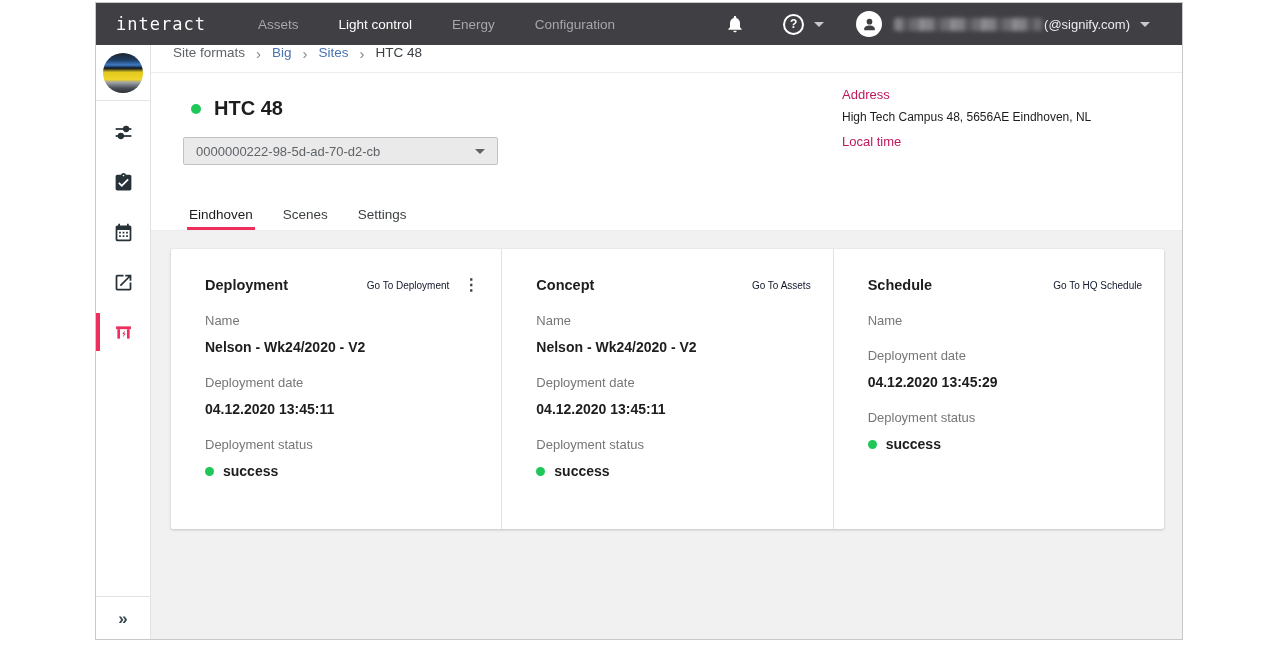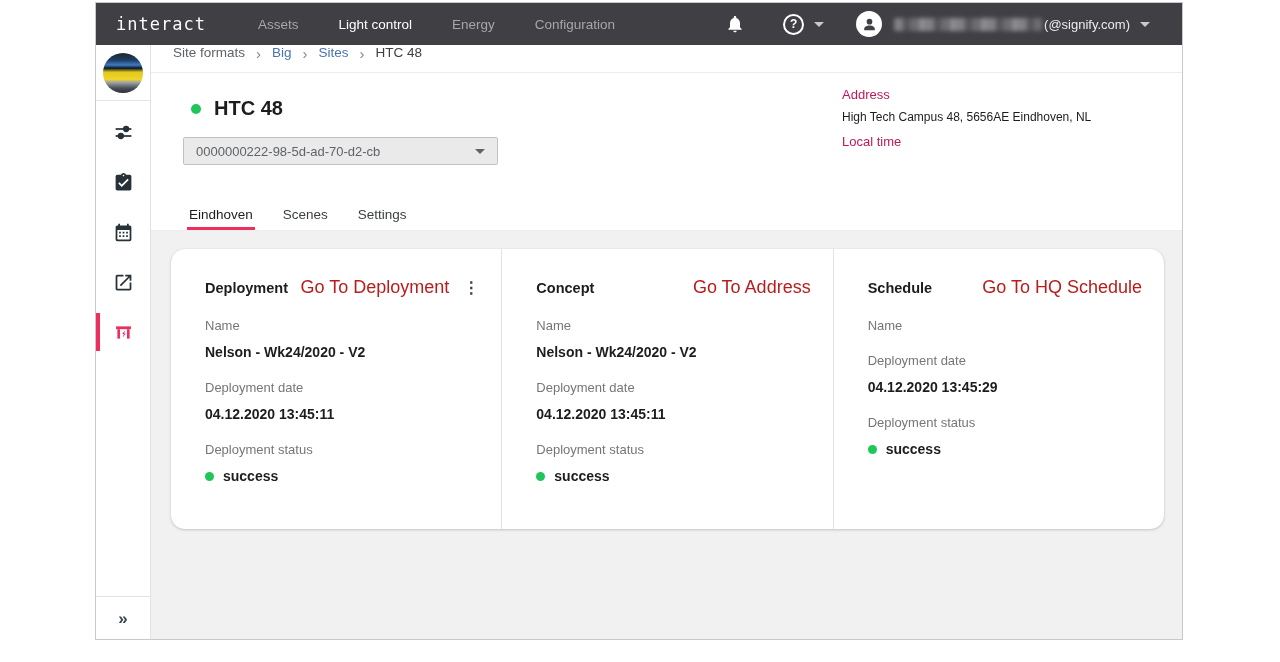--- a/index.html
+++ b/index.html
@@ -113,30 +113,30 @@
   }
   .tab {
     font-size:13.5px; color:#3c4043; padding:4px 2px 0 2px; cursor:pointer;
     border-bottom:3px solid transparent; height:100%; display:flex; align-items:center;
   }
   .tab.active { color:#1d1d1d; border-bottom-color:#ee2e5c; }
 
   
   .content { flex:1; background:#f1f1f1; padding:18px 18px 0 20px; }
   .card {
-    width:993px; height:280px; background:#ffffff; border-radius:14px;
+    width:993px; height:280px; background:#ffffff; border-radius:2px;
     box-shadow:0 1px 3px rgba(0,0,0,.18), 0 0 1px rgba(0,0,0,.1);
     display:flex;
     justify-content:space-between;
   }
   .card-col { flex:1; padding:28px 22px 0 34px; }
   .card-col + .card-col { border-left:1px solid #e3e3e3; }
   .card-col-header { display:flex; align-items:center; margin-bottom:4px; }
   .card-title { font-size:14.5px; font-weight:bold; color:#1d1d1d; flex:1; }
-  .card-link { font-size:18px; color:#b91c1c; cursor:pointer; white-space:nowrap; }
+  .card-link { font-size:10px; color:#0f172a; cursor:pointer; white-space:nowrap; }
   .dots-menu {
     font-size:16px; color:#3c4043; margin-left:14px; cursor:pointer;
     line-height:1; font-weight:bold; letter-spacing:0;
   }
   .field-label { font-size:13px; color:#767676; margin-top:20px; margin-bottom:11px; }
   .field-value { font-size:14px; font-weight:bold; color:#1d1d1d; }
   .status-row { display:flex; align-items:center; }
   .status-dot { width:9px; height:9px; border-radius:50%; background:#1ec758; margin-right:9px; }
 </style>
 </head>
@@ -270,21 +270,21 @@
             <div class="field-label">Deployment status</div>
             <div class="status-row">
               <span class="status-dot"></span>
               <span class="field-value">success</span>
             </div>
           </div>
 
           <div class="card-col">
             <div class="card-col-header">
               <span class="card-title">Concept</span>
-              <span class="card-link">Go To Address</span>
+              <span class="card-link">Go To Assets</span>
             </div>
             <div class="field-label">Name</div>
             <div class="field-value">Nelson - Wk24/2020 - V2</div>
             <div class="field-label">Deployment date</div>
             <div class="field-value">04.12.2020 13:45:11</div>
             <div class="field-label">Deployment status</div>
             <div class="status-row">
               <span class="status-dot"></span>
               <span class="field-value">success</span>
             </div>

